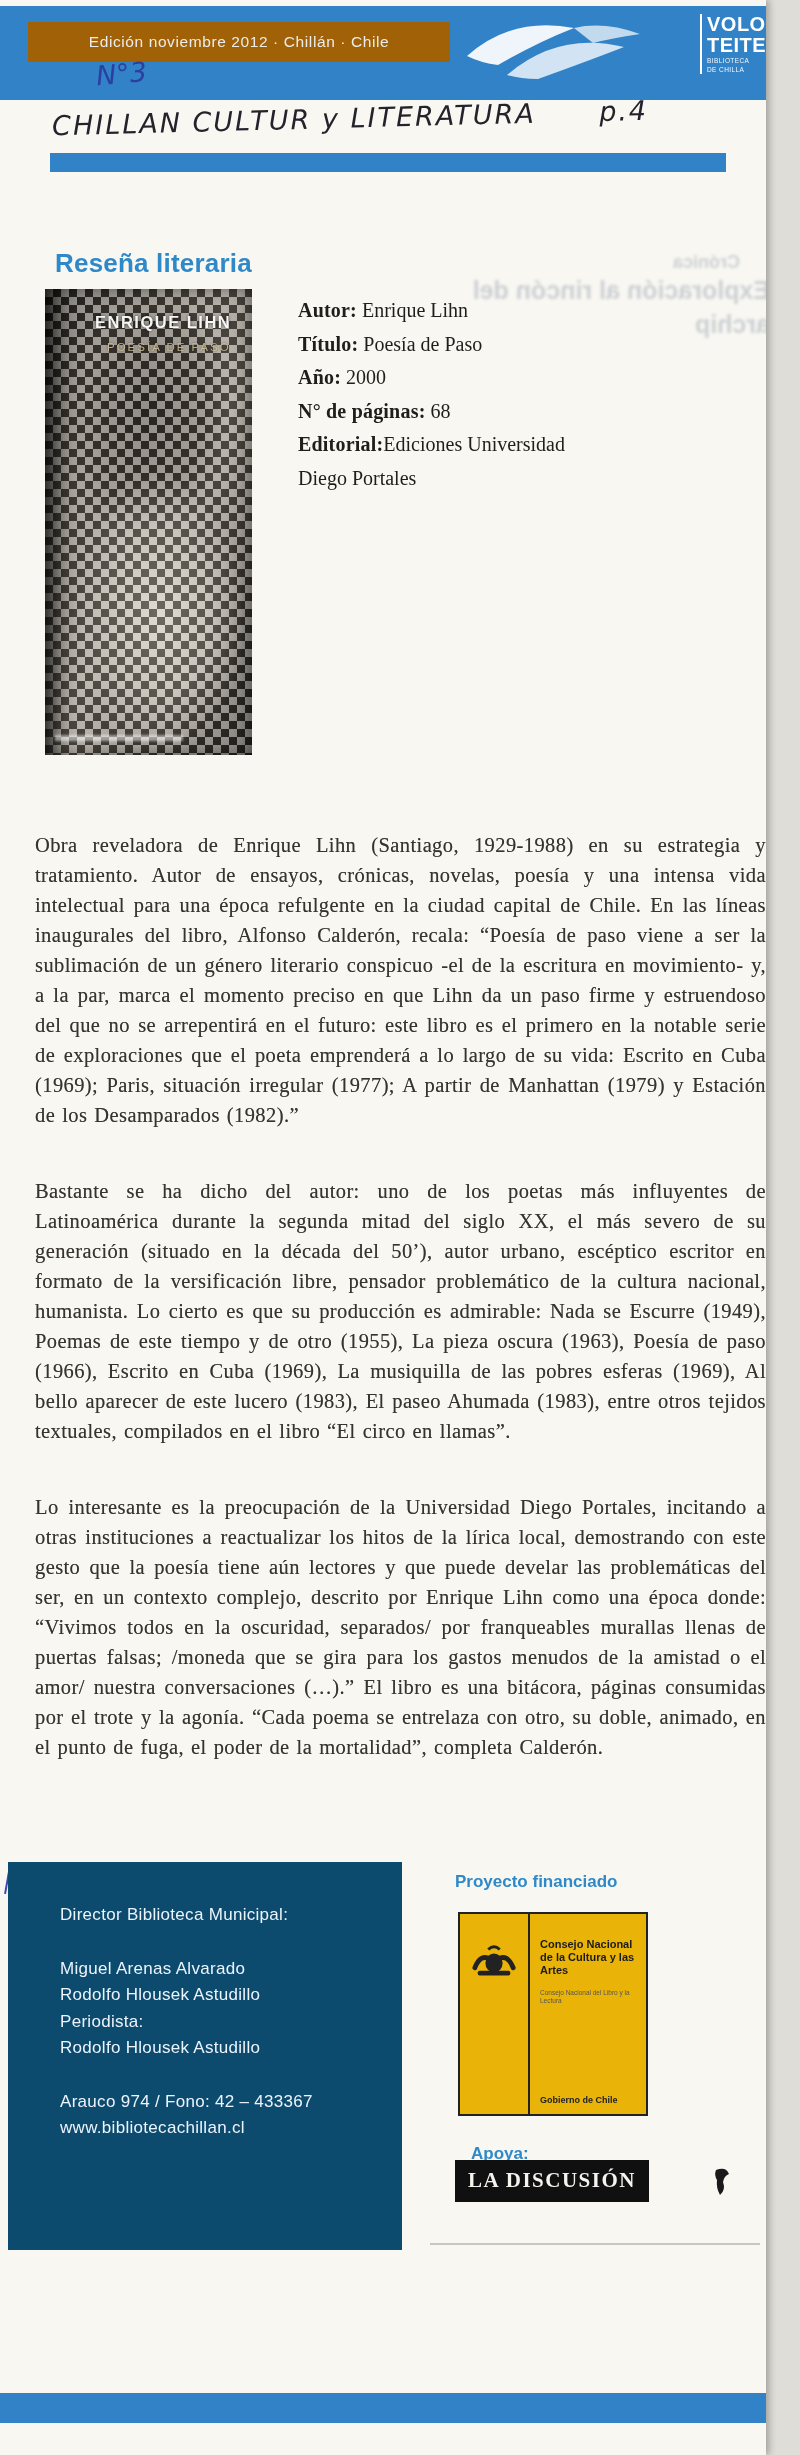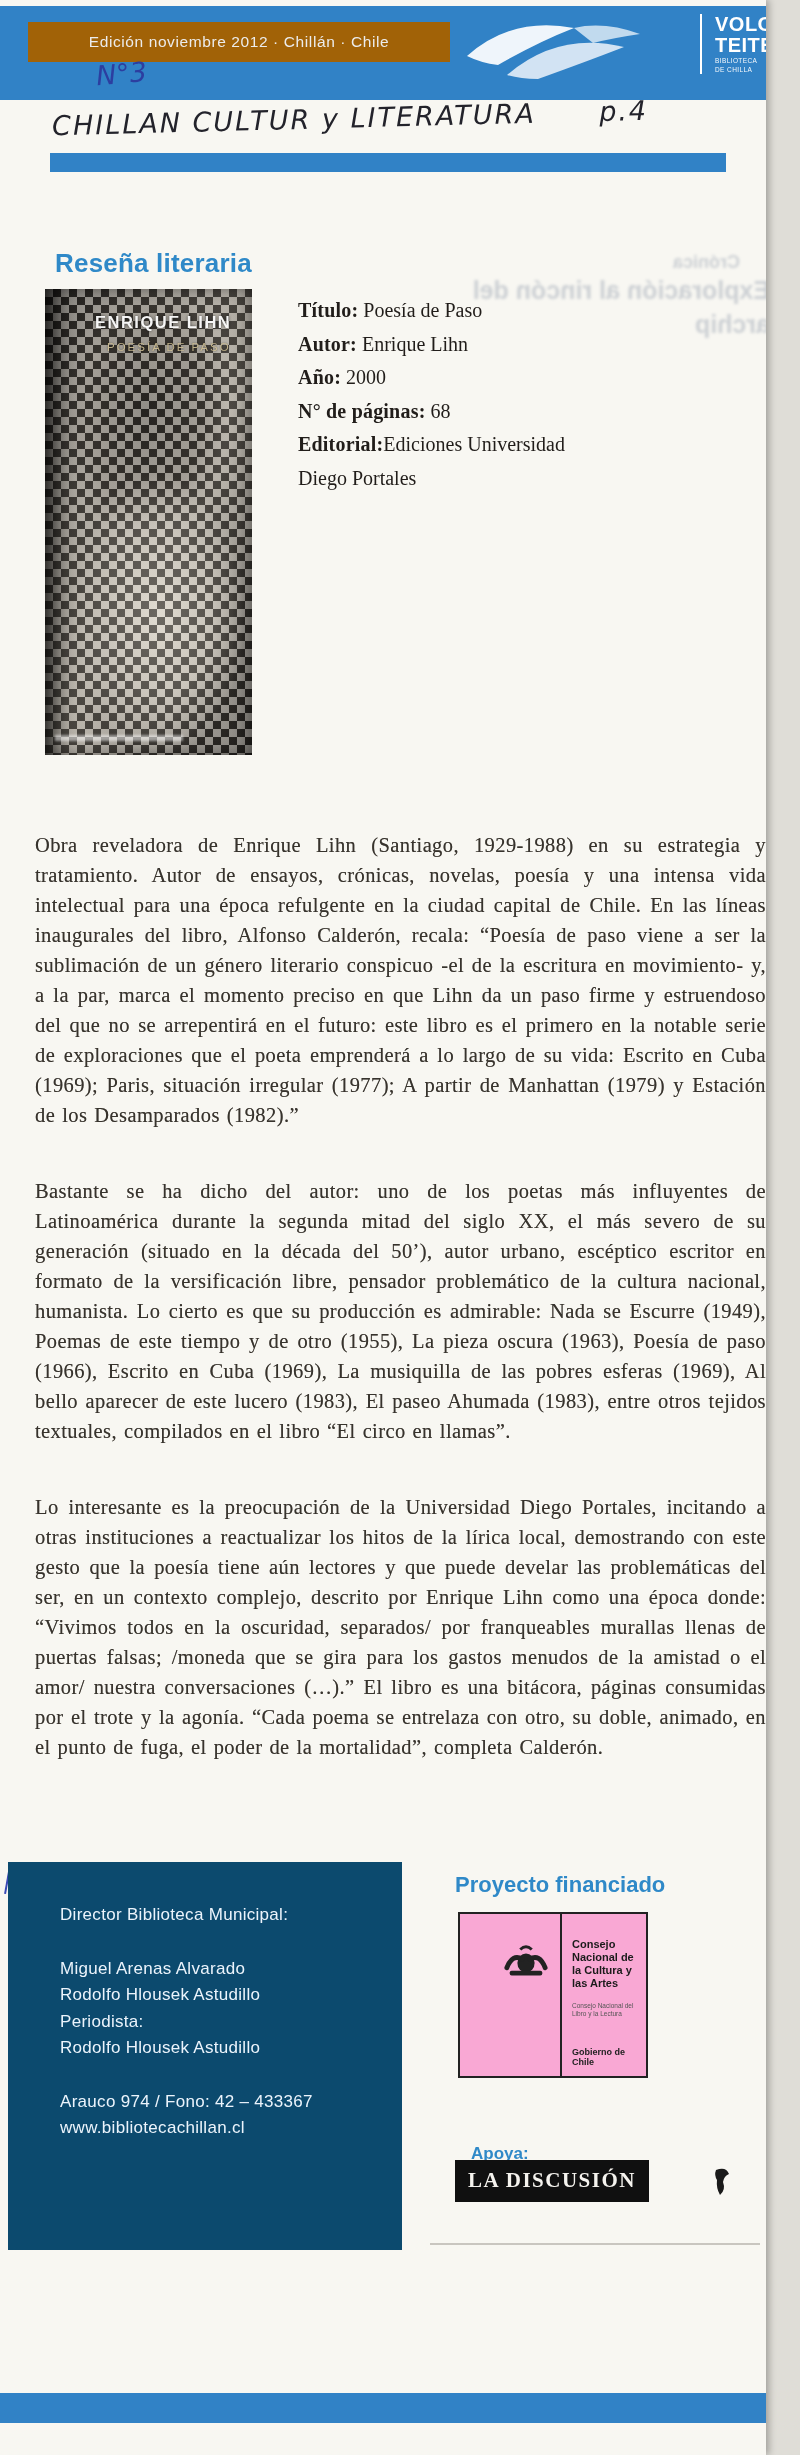--- a/index.html
+++ b/index.html
@@ -21,21 +21,21 @@
   .band1{position:absolute;left:0;top:6px;width:766px;height:94px;background:#3182c6;}
   .edition-box{
     position:absolute;left:28px;top:16px;width:422px;height:40px;
     background:#a16207;color:#ececec;
     font-size:15.5px;letter-spacing:.6px;
     display:flex;align-items:center;justify-content:center;
   }
   .bird{position:absolute;left:452px;top:2px;width:215px;height:90px;}
   .brand{
     position:absolute;left:700px;top:8px;width:80px;
-    border-left:2px solid #ffffff;padding-left:13px;color:#fff;
+    border-left:2px solid #ffffff;padding-left:5px;color:#fff;
   }
   .brand-big{font-weight:bold;font-size:20px;line-height:21px;letter-spacing:.5px;}
   .brand-small{font-size:6.5px;line-height:8px;margin-top:1px;letter-spacing:.4px;opacity:.95;}
   .brand-small:first-of-type{margin-top:4px;}
 
   .hand-n3{
     position:absolute;left:96px;top:58px;
     font-family:"DejaVu Sans", sans-serif;font-style:italic;
     font-size:27px;color:#2c3ea0;transform:rotate(-5deg);
   }
@@ -116,27 +116,26 @@
   }
   .credits{
     position:absolute;left:8px;top:1862px;width:394px;height:388px;
     background:#0c4a6e;color:#ecf4fc;
     box-sizing:border-box;padding:40px 18px 0 52px;
     font-size:17px;line-height:26.5px;letter-spacing:.3px;
   }
   .credit-group{margin-bottom:27px;}
   .funding-heading{
     position:absolute;left:455px;top:1872px;margin:0;
-    font-size:22px;font-weight:bold;color:#2f89c8;
+    font-size:17px;font-weight:bold;color:#2f89c8;
   }
   .logo-box{
-    position:absolute;left:458px;top:1912px;width:190px;height:166px;
-    background:#f9a8d4;border:2px solid #222;box-sizing:border-box;
+    position:absolute;left:458px;top:1912px;width:190px;height:204px;
+    background:#eab308;border:2px solid #222;box-sizing:border-box;
     display:flex;
-    padding-left:32px;
   }
   .crest-cell{
     width:70px;border-right:2px solid #222;box-sizing:border-box;
     display:flex;justify-content:center;align-items:flex-start;padding-top:28px;
   }
   .cnca-cell{flex:1;position:relative;padding:24px 6px 8px 10px;}
   .cnca-main{font-size:11px;line-height:13px;font-weight:bold;color:#1b1b1b;}
   .cnca-sub{font-size:6.5px;line-height:8px;color:#555;margin-top:12px;}
   .cnca-gov{position:absolute;left:10px;bottom:9px;font-size:9px;font-weight:bold;color:#222;}
   .apoya{
@@ -188,22 +187,22 @@
     <div class="ghost-lg">archip</div>
   </div>
 
   <div class="cover">
     <div class="cover-title">ENRIQUE LIHN</div>
     <div class="cover-subtitle">POESÍA DE PASO</div>
     <div class="cover-caption"></div>
   </div>
 
   <div class="meta">
+    <p><b>Autor:</b> <span>Enrique Lihn</span></p>
     <p><b>Título:</b> <span>Poesía de Paso</span></p>
-    <p><b>Autor:</b> <span>Enrique Lihn</span></p>
     <p><b>Año:</b> <span>2000</span></p>
     <p><b>N° de páginas:</b> <span>68</span></p>
     <p><b>Editorial:</b><span>Ediciones Universidad Diego Portales</span></p>
   </div>
 
   <div class="article">
     <p>Obra reveladora de Enrique Lihn (Santiago, 1929-1988) en su estrategia y tratamiento. Autor de ensayos, crónicas, novelas, poesía y una intensa vida intelectual para una época refulgente en la ciudad capital de Chile. En las líneas inaugurales del libro, Alfonso Calderón, recala: “Poesía de paso viene a ser la sublimación de un género literario conspicuo -el de la escritura en movimiento- y, a la par, marca el momento preciso en que Lihn da un paso firme y estruendoso del que no se arrepentirá en el futuro: este libro es el primero en la notable serie de exploraciones que el poeta emprenderá a lo largo de su vida: Escrito en Cuba (1969); Paris, situación irregular (1977); A partir de Manhattan (1979)  y Estación de los Desamparados (1982).”</p>
     <p>Bastante se ha dicho del autor: uno de los poetas más influyentes de Latinoamérica durante la segunda mitad del siglo XX, el más severo de su generación (situado en la década del 50’), autor urbano, escéptico escritor en formato de la versificación libre, pensador problemático de la cultura nacional, humanista. Lo cierto es que su producción es admirable: Nada se Escurre (1949), Poemas de este tiempo y de otro (1955), La pieza oscura (1963), Poesía de paso (1966), Escrito en Cuba (1969), La musiquilla de las pobres esferas (1969), Al bello aparecer de este lucero (1983), El paseo Ahumada (1983), entre otros tejidos textuales, compilados en el libro “El circo en llamas”.</p>
     <p>Lo interesante es la preocupación de la Universidad Diego Portales, incitando a otras instituciones a reactualizar los hitos de la lírica local, demostrando con este gesto que la poesía tiene aún lectores y que puede develar las problemáticas del ser, en un contexto complejo, descrito por Enrique Lihn como una época donde: “Vivimos todos en la oscuridad, separados/ por franqueables murallas llenas de puertas falsas; /moneda que se gira para los gastos menudos de la amistad o el amor/ nuestra conversaciones (…).” El libro es una bitácora, páginas consumidas por el trote y la agonía. “Cada poema se entrelaza con otro, su doble, animado, en el punto de fuga, el poder de la mortalidad”, completa Calderón.</p>
   </div>

